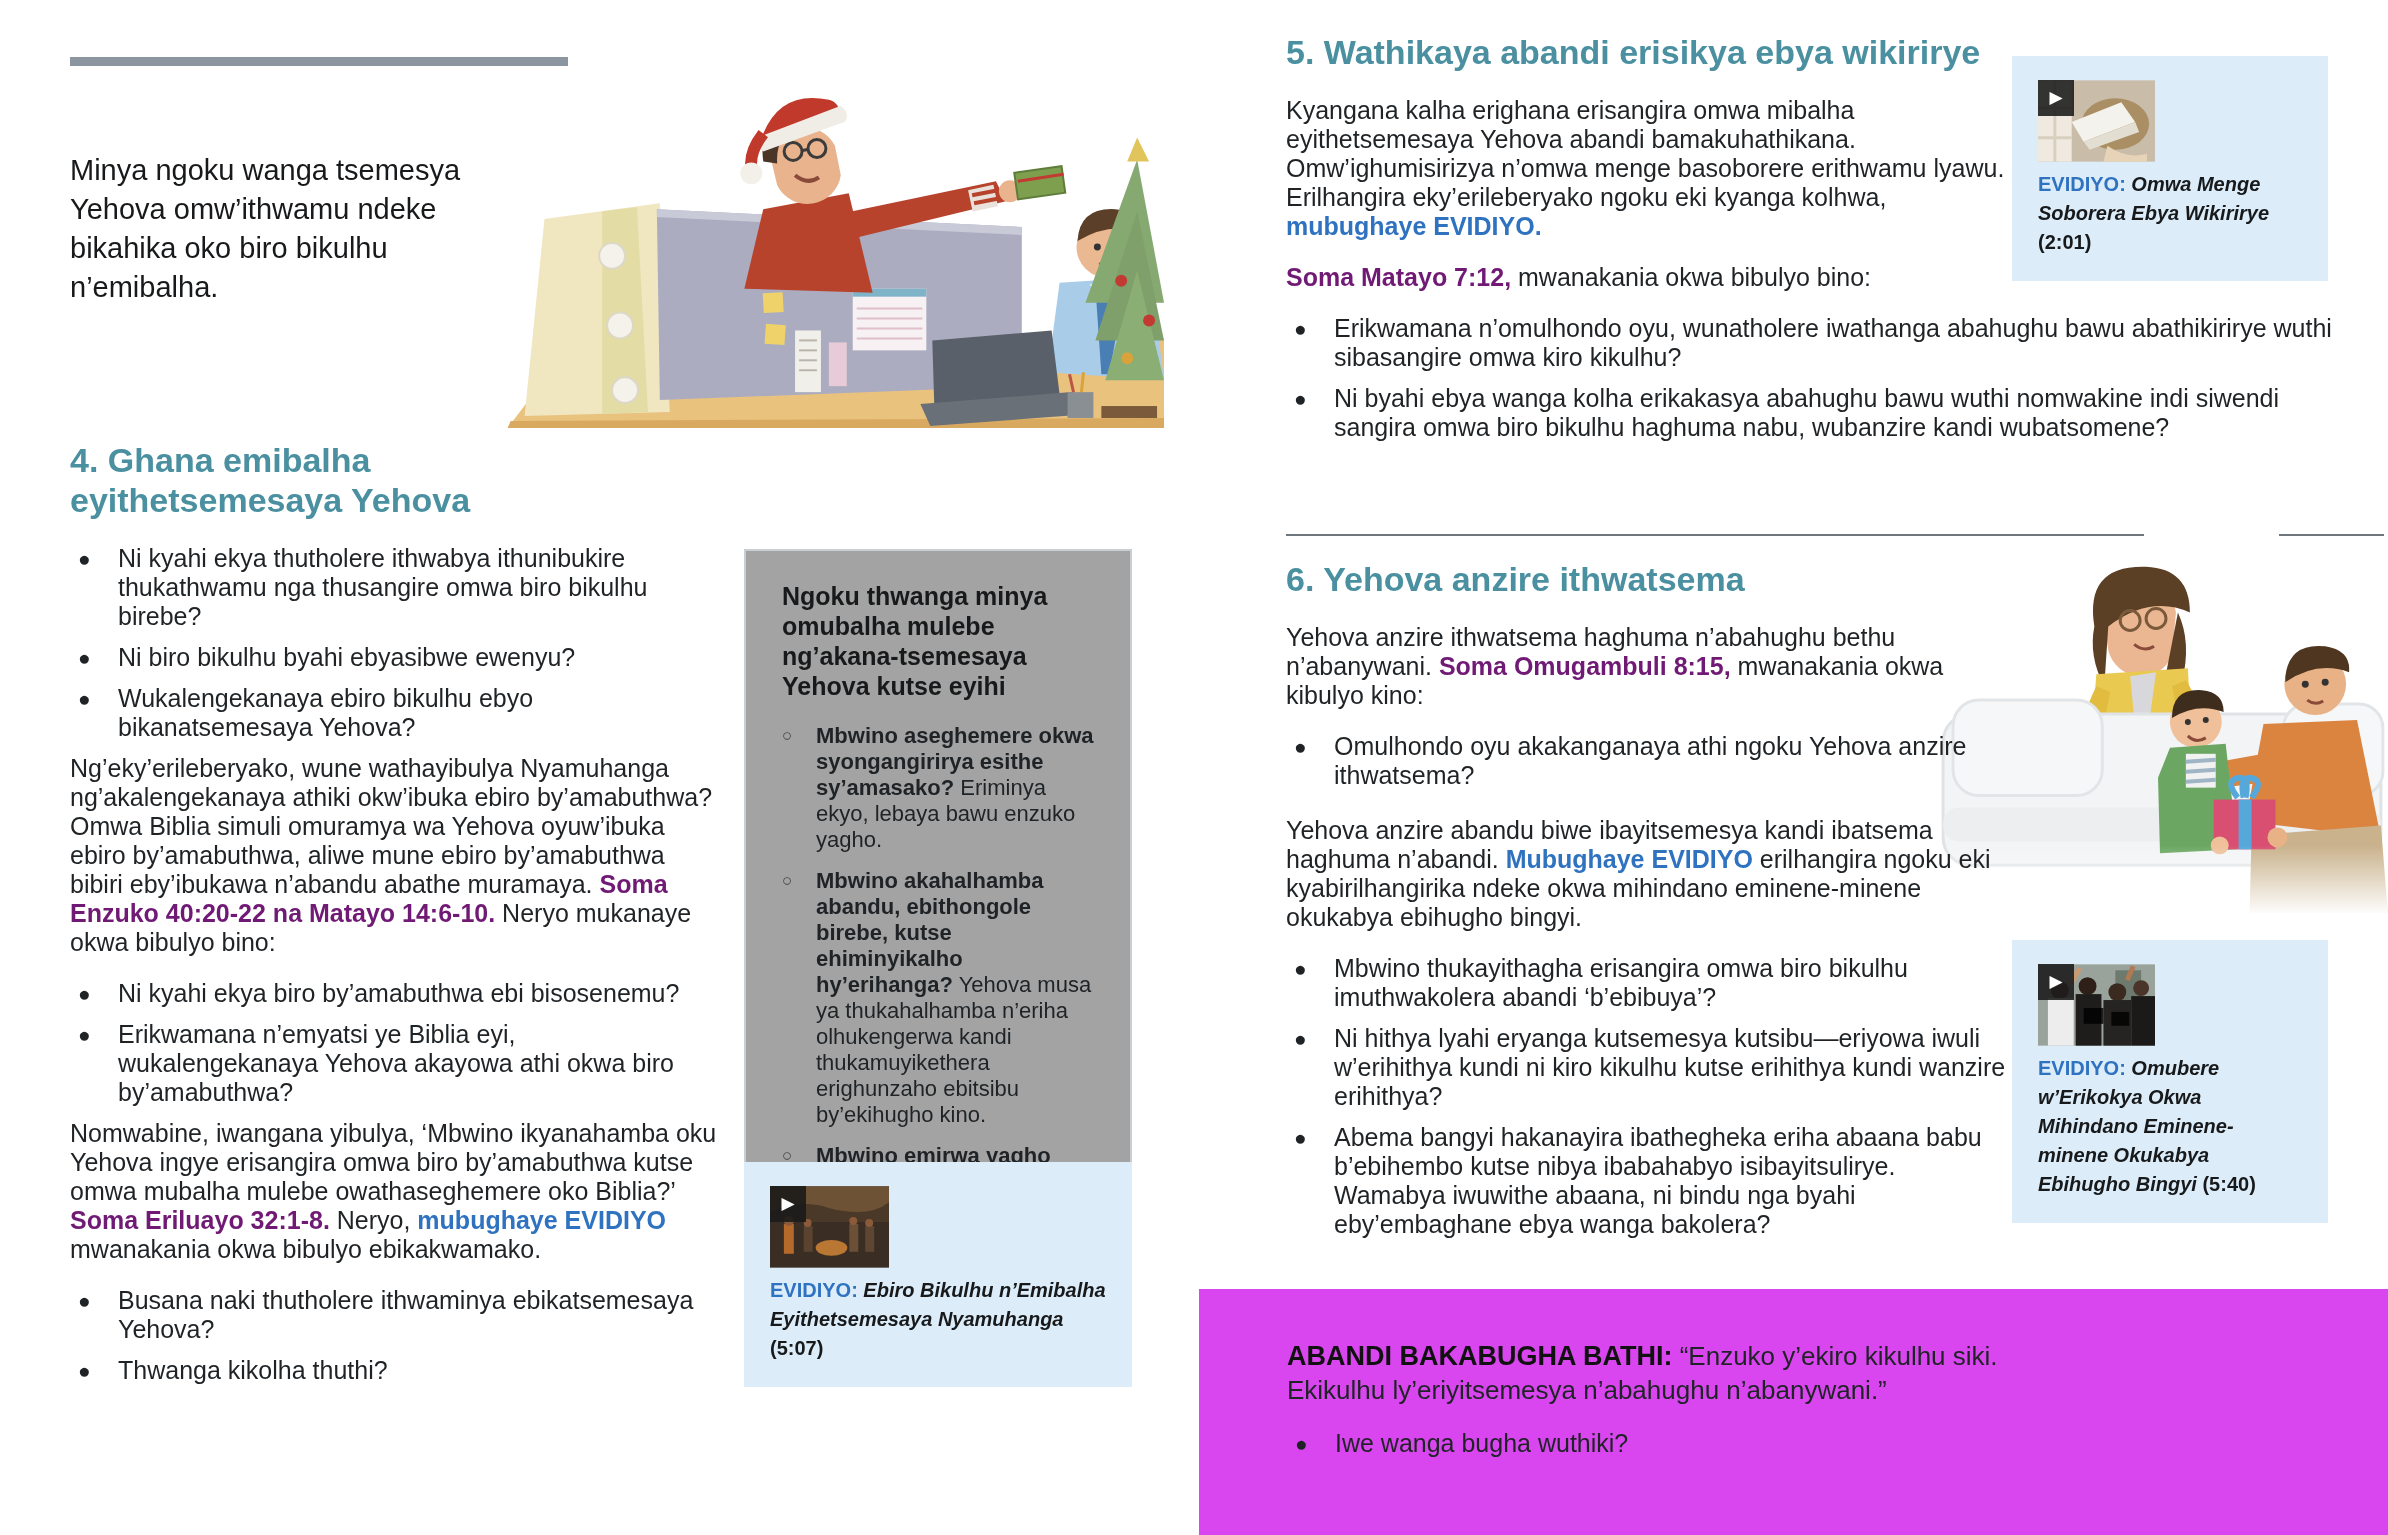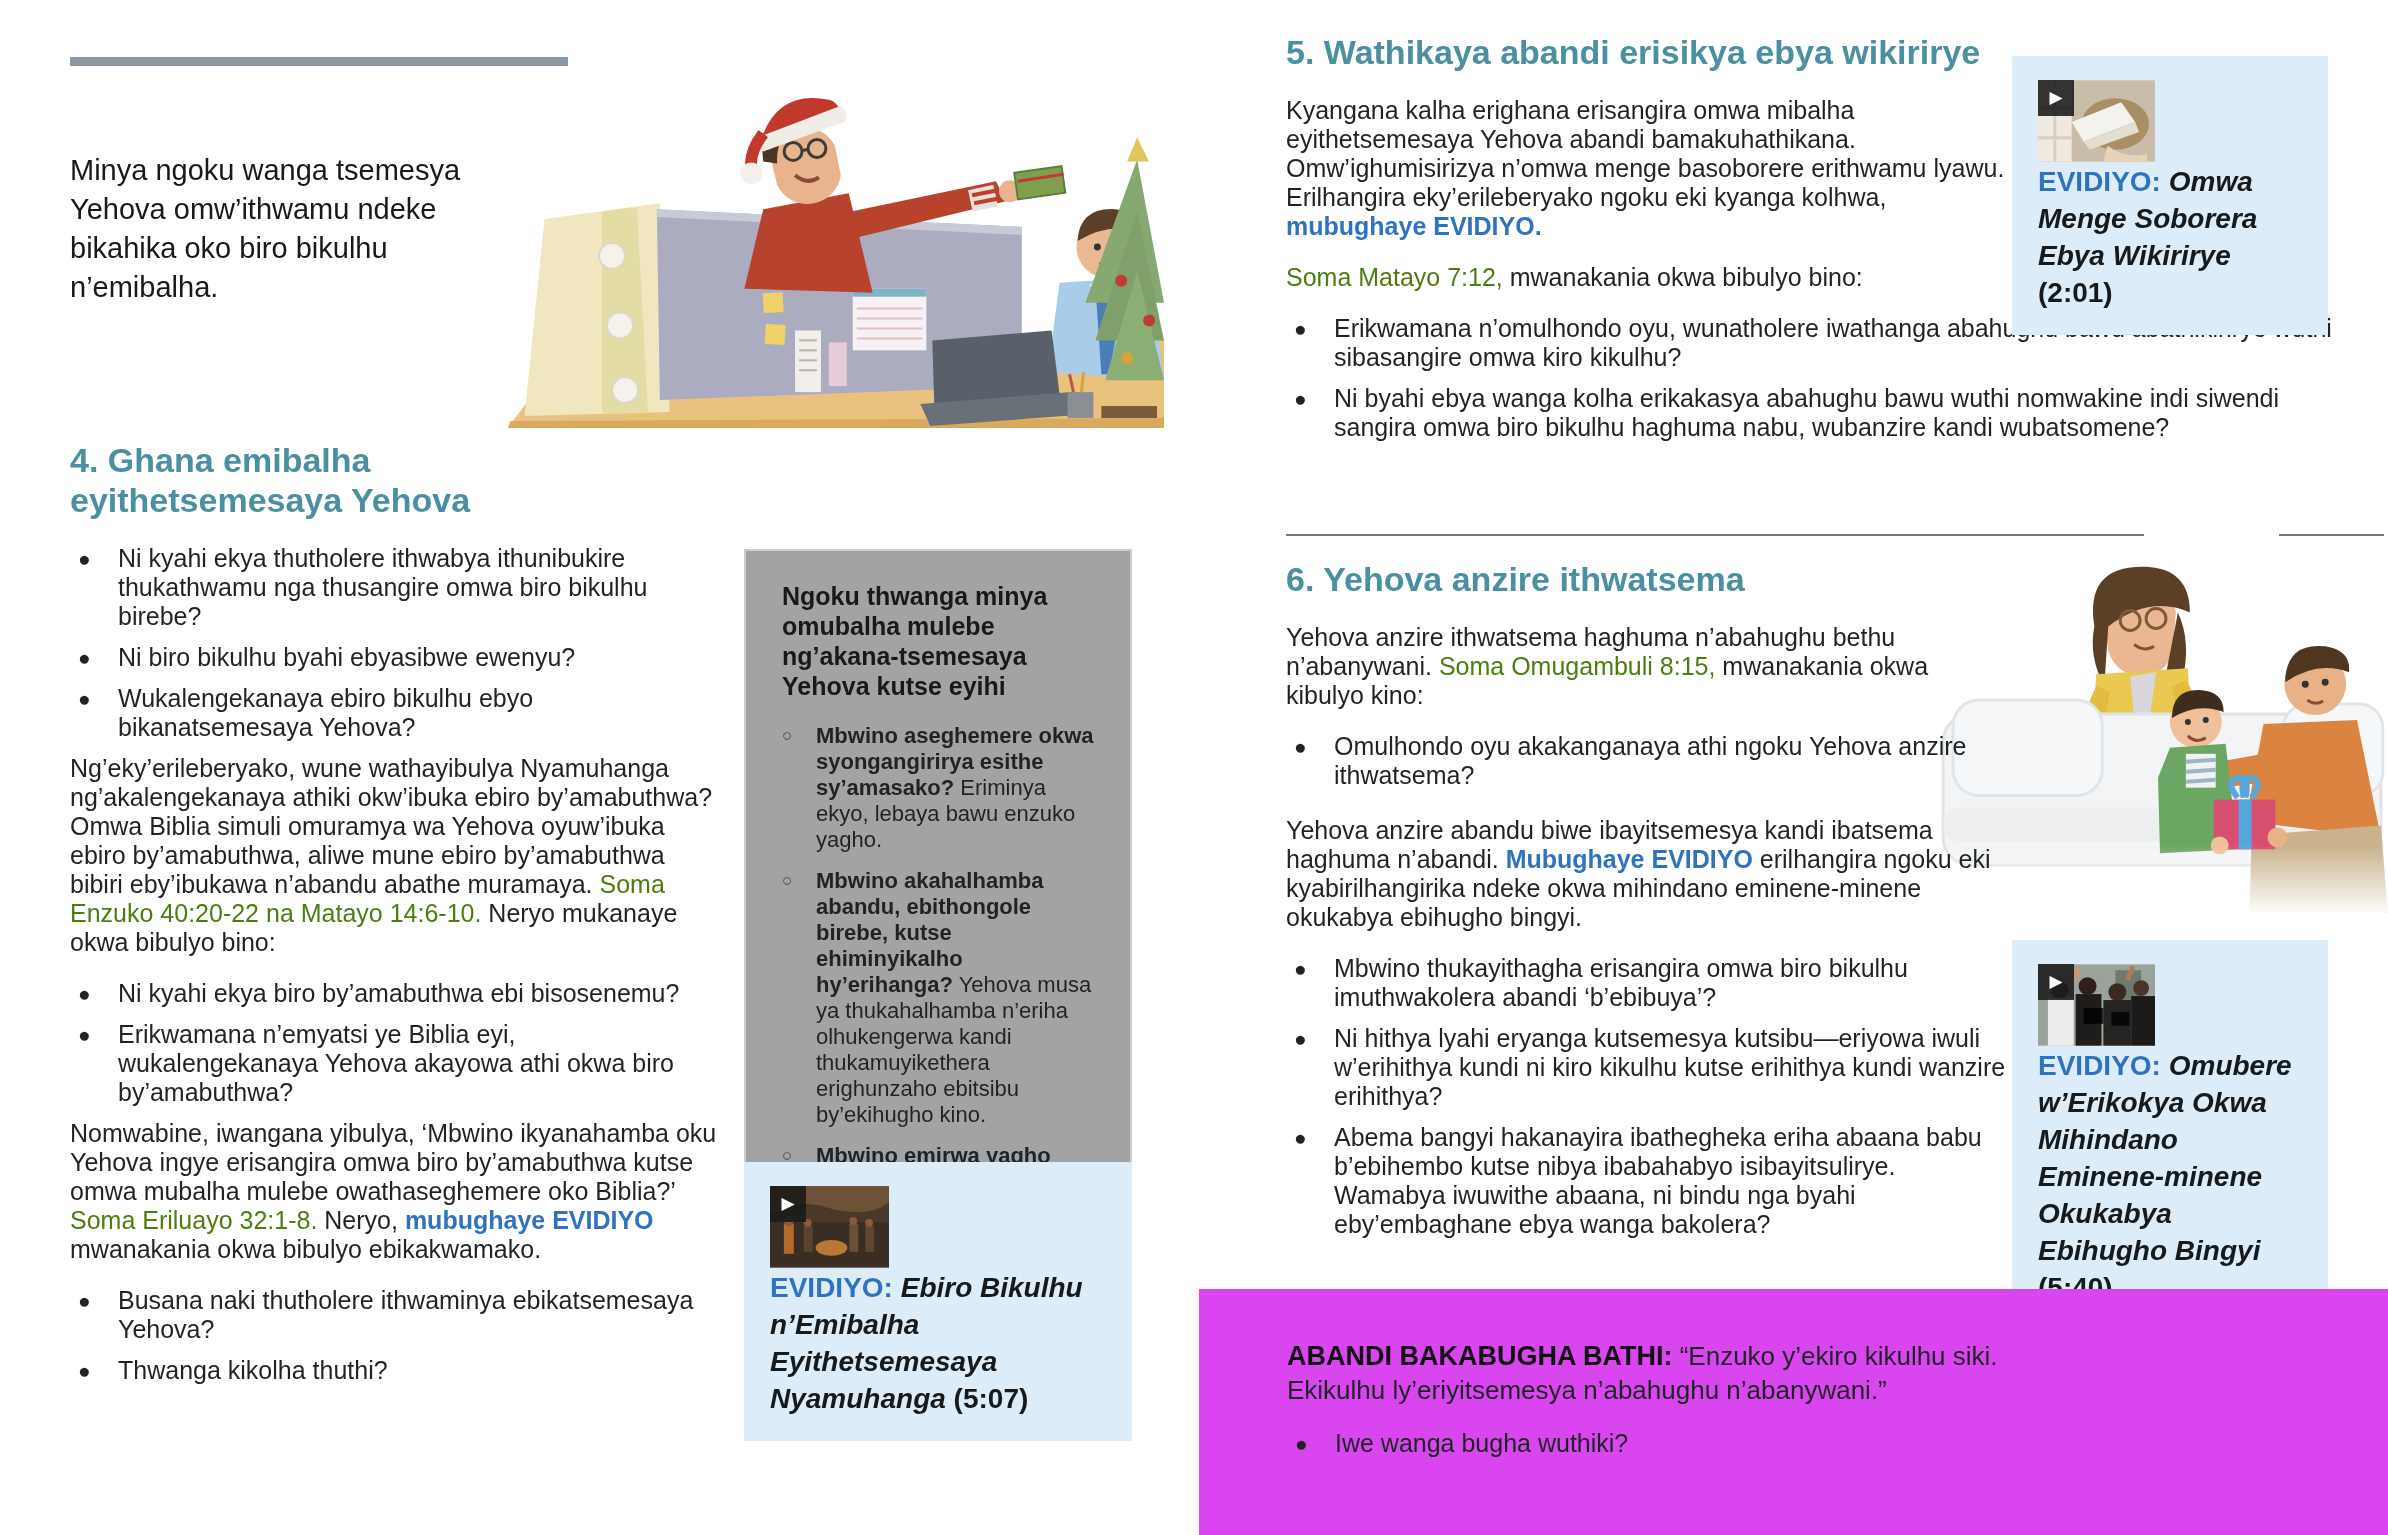--- a/index.html
+++ b/index.html
@@ -2,21 +2,21 @@
 <html><head>
 <meta charset="utf-8">
 <style>
   html,body{margin:0;padding:0;background:#ffffff;}
   body{font-family:"Liberation Sans", sans-serif; color:#1f2326;}
   #canvas{position:relative;width:2388px;height:1535px;background:#ffffff;overflow:hidden;}
 
   
   .body-txt{font-size:25px;line-height:29px;color:#1f2326;}
   .sec-title{font-size:34px;line-height:40px;font-weight:bold;color:#4A90A0;}
-  .ref{color:#4d7c0f;font-weight:normal;}
+  .ref{color:#701a75;font-weight:bold;}
   .link{color:#2F72C0;font-weight:bold;}
   .para{margin:0 0 22px 0;}
 
   
   .br{display:flex;margin-bottom:12px;}
   .bm{flex:0 0 40px;padding-left:8px;font-size:21px;line-height:29px;color:#1f2326;}
   .bt{flex:1;}
   .bullets{margin-bottom:10px;}
 
   
@@ -32,21 +32,21 @@
   #sidebar .sb-title{font-size:25px;line-height:30px;font-weight:bold;color:#17191b;margin:0 0 22px 0;}
   #sidebar .sb-item{display:flex;margin-bottom:15px;font-size:22px;line-height:26px;}
   #sidebar .sb-m{flex:0 0 34px;font-size:17px;line-height:26px;color:#444;}
   #sidebar .sb-q{font-weight:bold;}
 
   
   .video-box{position:absolute;box-sizing:border-box;background:#DCEDF9;padding:24px 26px;}
   .thumb{position:relative;width:119px;height:82px;overflow:hidden;}
   .play{position:absolute;left:0;top:0;width:36px;height:36px;background:rgba(25,25,25,0.88);
         color:#fff;font-size:17px;line-height:36px;text-align:center;}
-  .vcap{margin-top:1px;font-size:28px;line-height:37px;color:#17191b;}
+  .vcap{margin-top:8px;font-size:20px;line-height:29px;color:#17191b;}
   .vlabel{color:#2F72C0;font-weight:bold;}
   .vtitle{font-weight:bold;font-style:italic;}
   .vdur{font-weight:bold;}
   #video-left{left:744px;top:1162px;width:388px;}
   #video-r1{left:2012px;top:56px;width:316px;}
   #video-r2{left:2012px;top:940px;width:316px;}
 
   
   #sec5{position:absolute;left:1286px;top:32px;width:1065px;}
   #sec5 .sec-title{margin:0 0 24px 0;}

